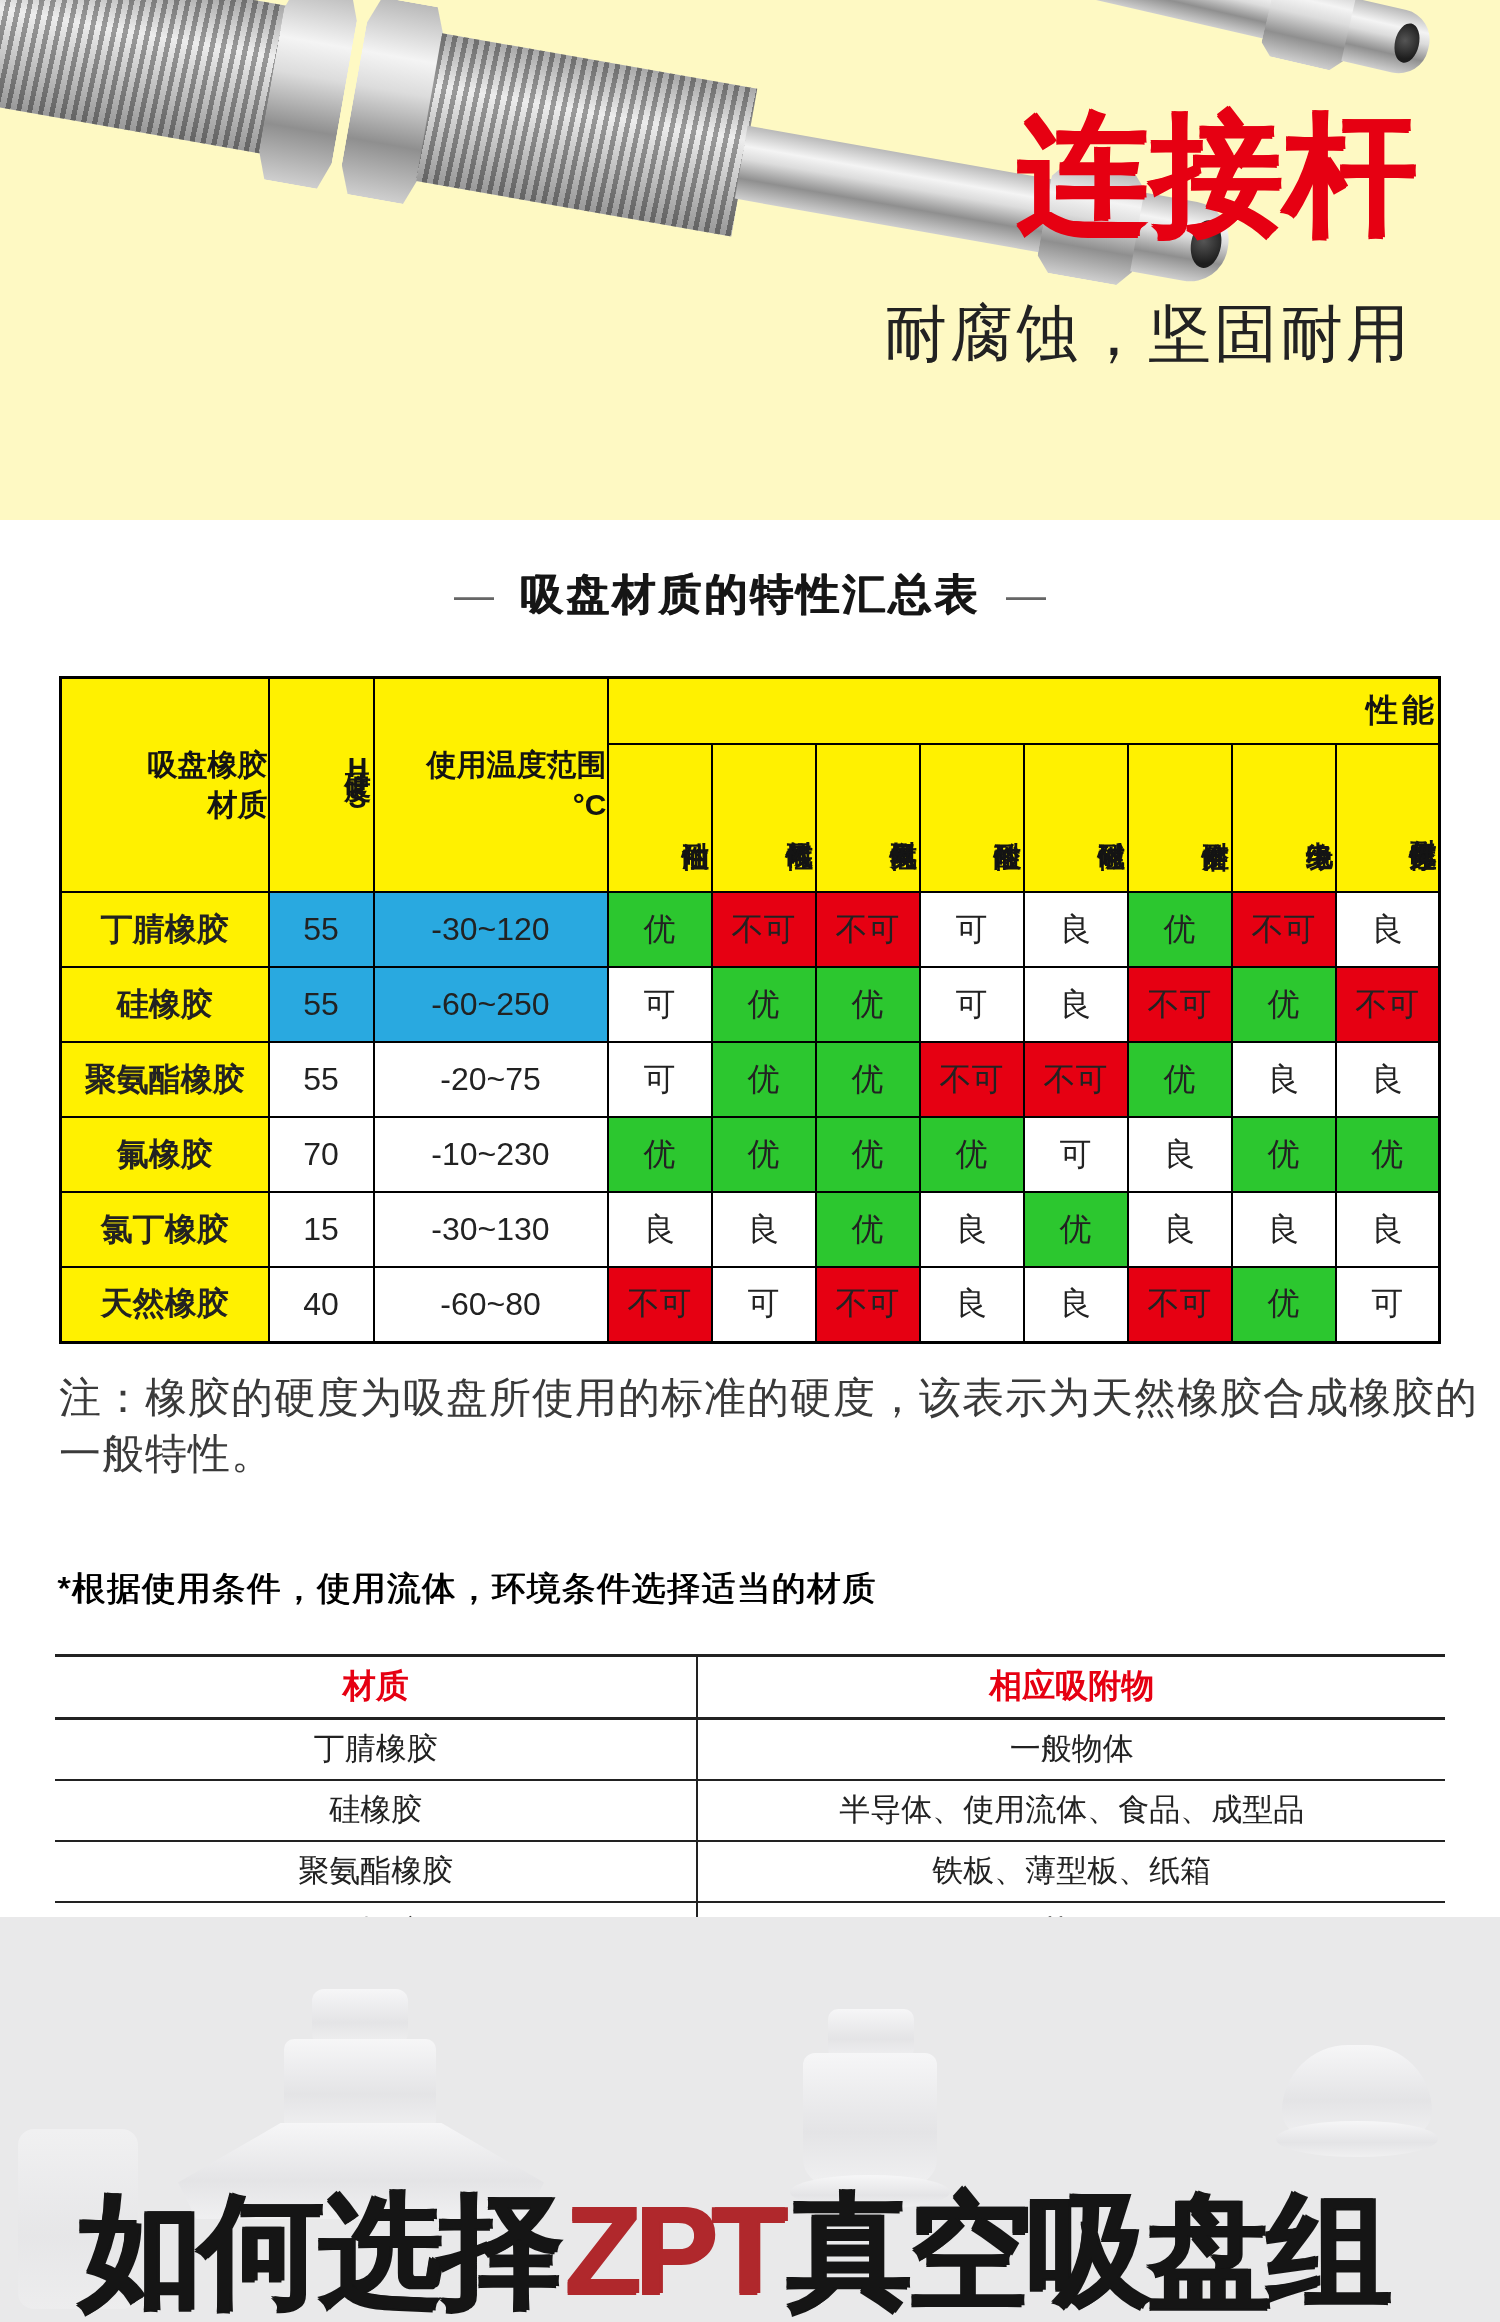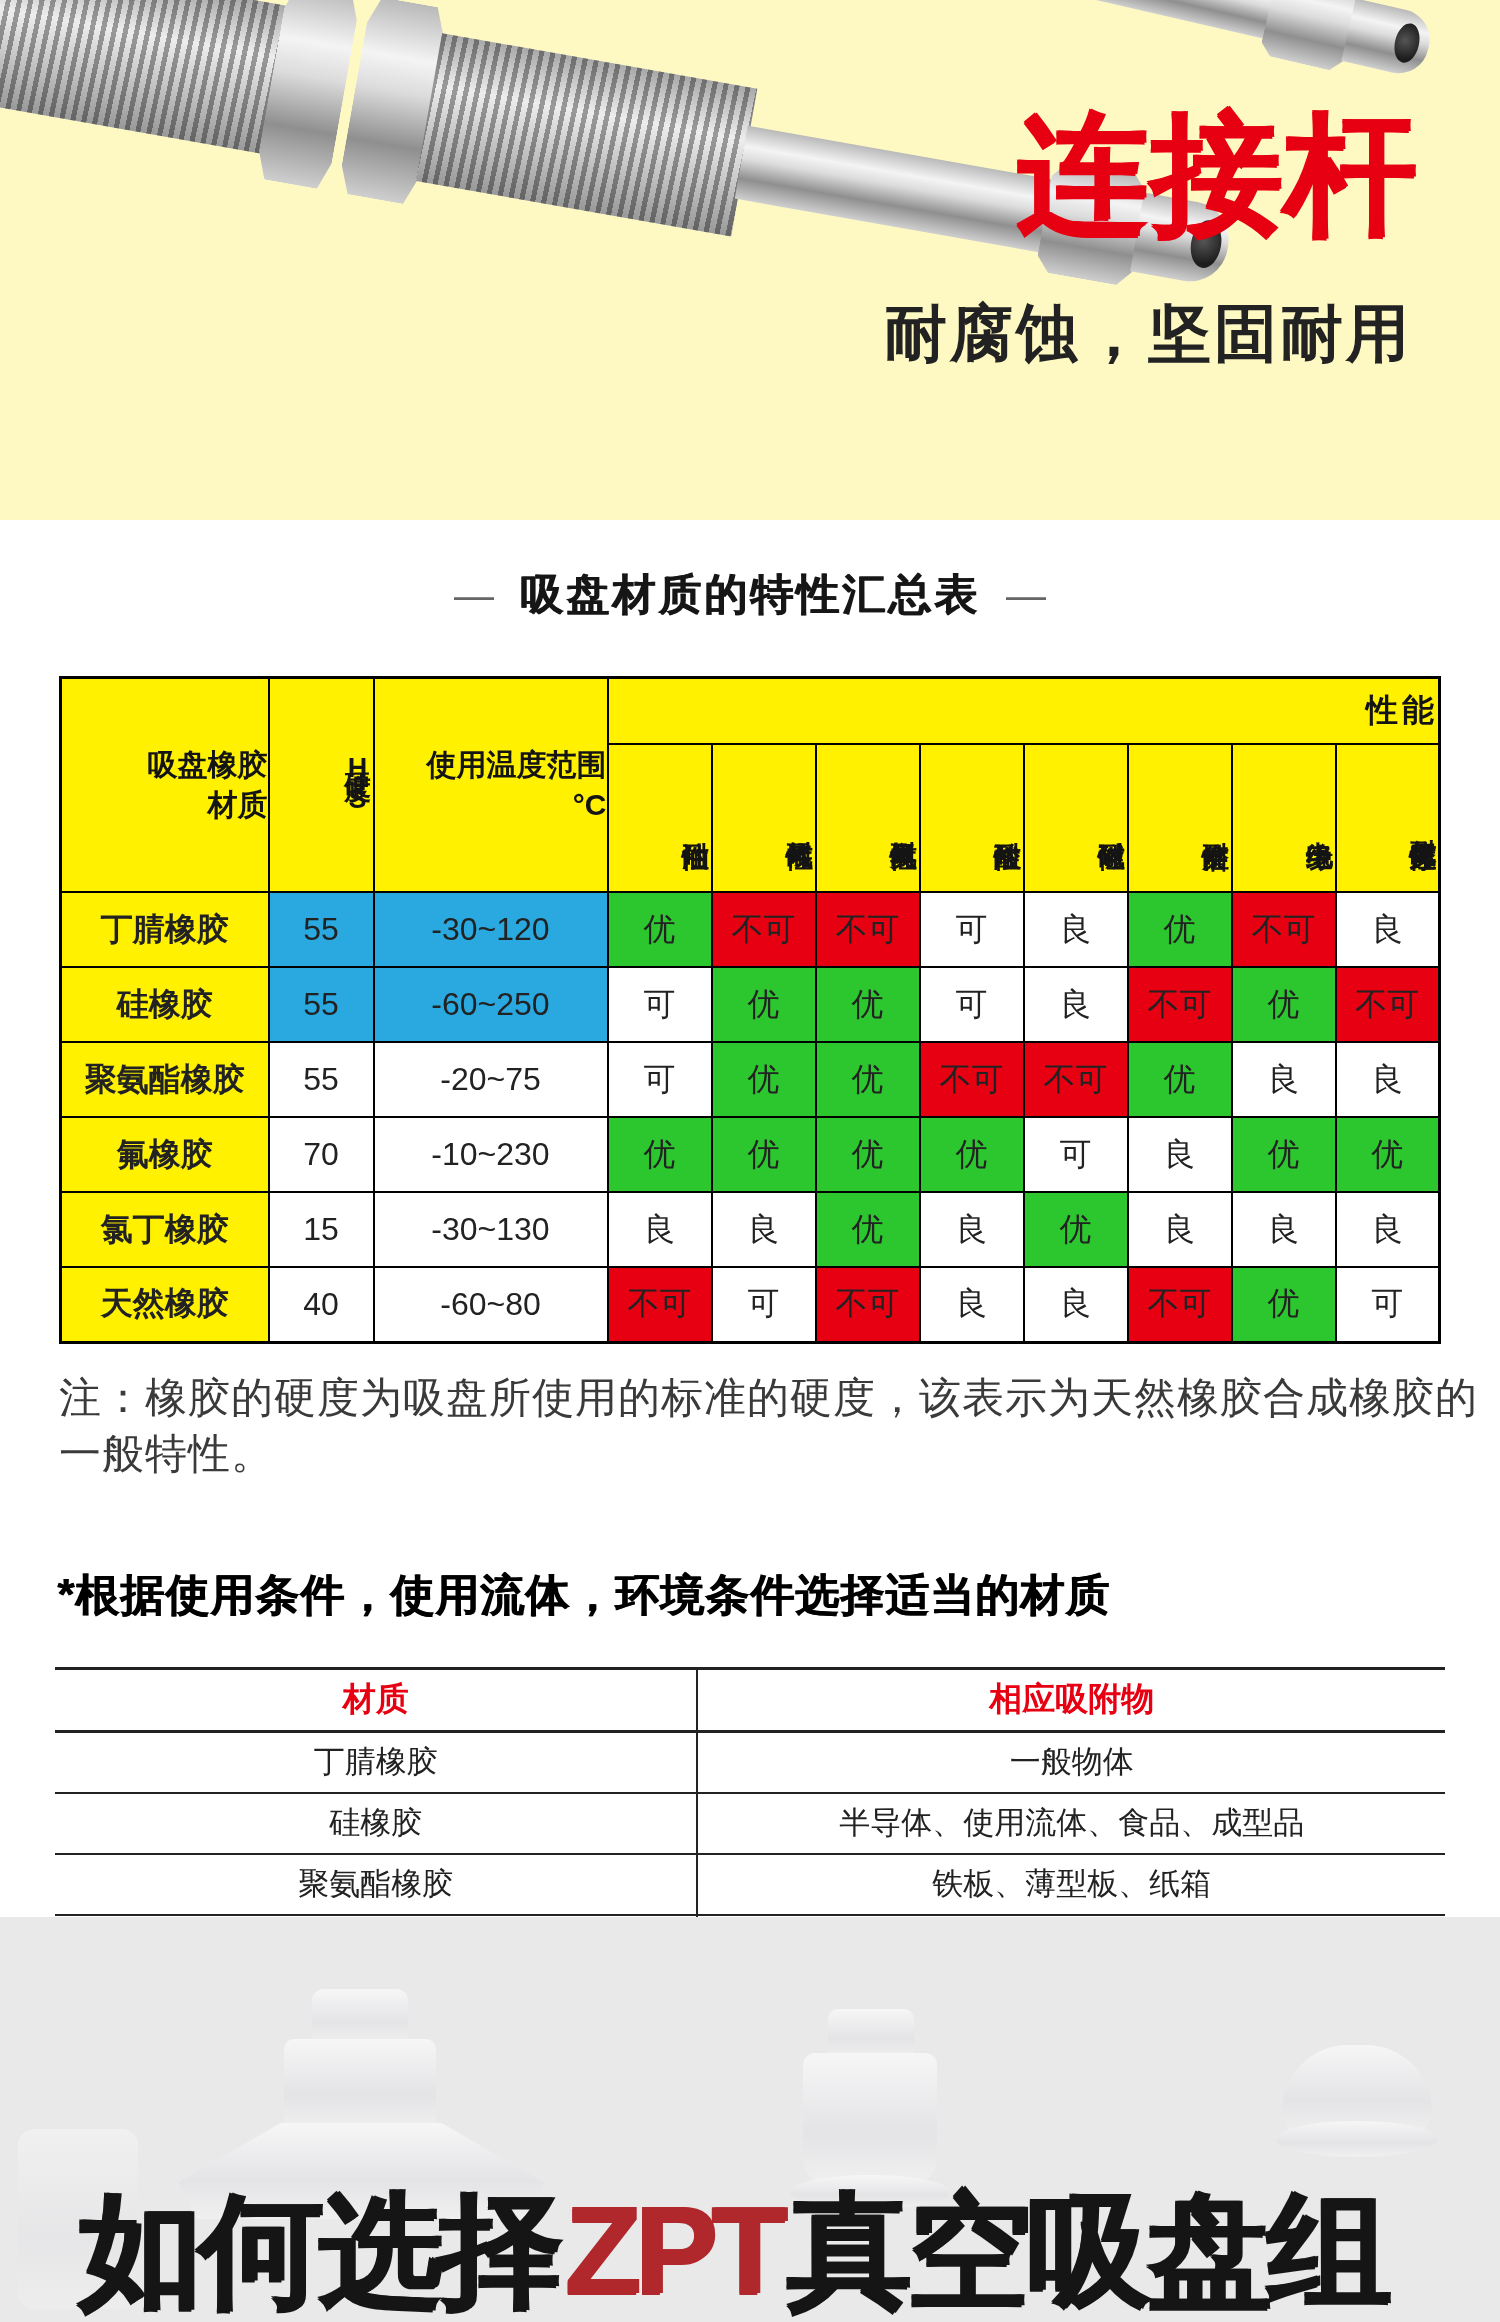--- a/index.html
+++ b/index.html
@@ -31,21 +31,21 @@
   .rod-corner div{position:absolute;}
   .c-shaft{left:0;top:40px;width:230px;height:58px;}
   .c-collar{left:226px;top:26px;width:84px;height:88px;}
   .c-tip{left:308px;top:38px;width:82px;height:64px;border-radius:0 30px 30px 0;}
   .c-hole{left:356px;top:50px;width:24px;height:40px;border-radius:50%;
           background:radial-gradient(circle at 40% 45%,#555,#1d1d1d 70%);}
   .hero-title{position:absolute;top:108px;right:82px;font-size:132px;line-height:1;
               font-weight:900;letter-spacing:2px;color:#e60012;
               text-shadow:2px 0 0 currentColor,0 2px 0 currentColor;}
   .hero-subtitle{position:absolute;top:302px;right:88px;font-size:63px;line-height:1;
-                 font-weight:700;color:#222;letter-spacing:3px;}
+                 font-weight:400;color:#222;letter-spacing:3px;}
 
   
   .content{position:relative;width:100%;height:1397px;background:#fff;}
   .table-title{display:flex;align-items:center;justify-content:center;
                padding-top:46px;gap:26px;}
   .table-title .dash{font-size:40px;color:#666;font-weight:400;}
   .table-title h2{margin:0;font-size:43px;font-weight:800;color:#161616;
                   letter-spacing:3px;text-shadow:1px 0 0 currentColor;}
 
   table.spec{border-collapse:collapse;table-layout:fixed;width:1382px;
@@ -61,21 +61,21 @@
   .v-tall{max-height:160px;}
   .spec tbody tr{height:75px;}
   .spec tbody td{font-size:32px;color:#222;}
   .mat-cell{background:#fff100;font-size:33px;font-weight:600;color:#161616;}
   .bg-white{background:#ffffff;color:#333;}
   .bg-blue{background:#29a9e0;color:#1d4a63;}
   .bg-green{background:#2cc72f;color:#153f15;}
   .bg-red{background:#e60012;color:#ffffff;}
 
   .note{margin:26px 0 0 59px;font-size:42px;color:#3a3a3a;letter-spacing:1px;}
-  .cond-heading{margin:84px 16px 0 57px;font-size:44px;font-weight:700;color:#000;
+  .cond-heading{margin:84px 16px 0 57px;font-size:34px;font-weight:400;color:#000;
                 letter-spacing:1px;text-shadow:1px 0 0 currentColor;}
 
   table.match{border-collapse:collapse;table-layout:fixed;width:1390px;margin:42px 0 0 55px;}
   .match th{height:58px;font-size:33px;font-weight:700;color:#e60012;
             border-top:3px solid #222;border-bottom:3px solid #222;text-align:center;}
   .match td{height:57px;font-size:31px;color:#222;border-bottom:2px solid #222;text-align:center;}
   .match tr:last-child td{border-bottom:3px solid #222;}
   .match th:first-child,.match td:first-child{border-right:2px solid #222;width:46%;}
 
   

